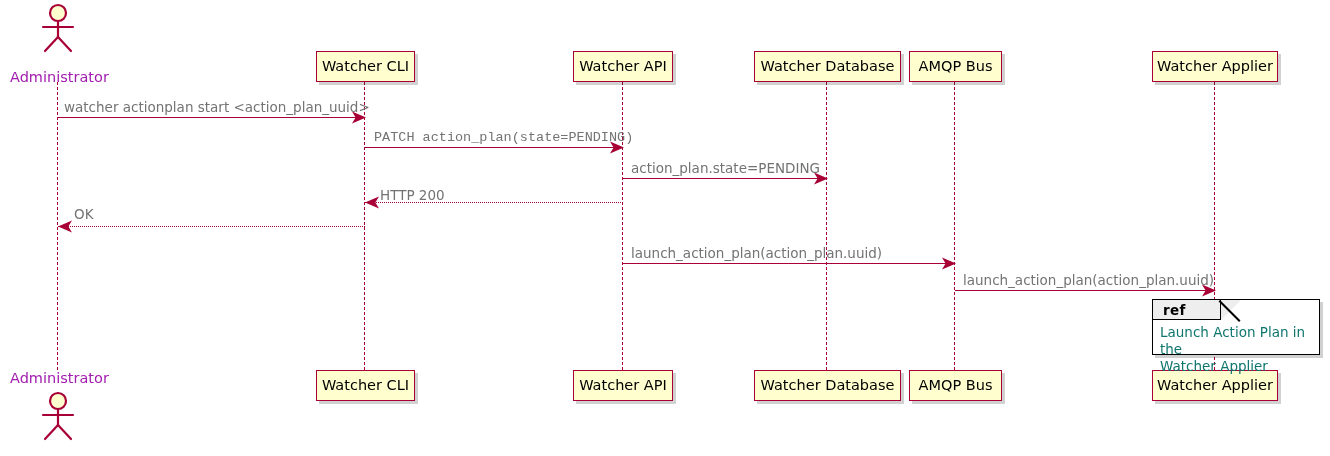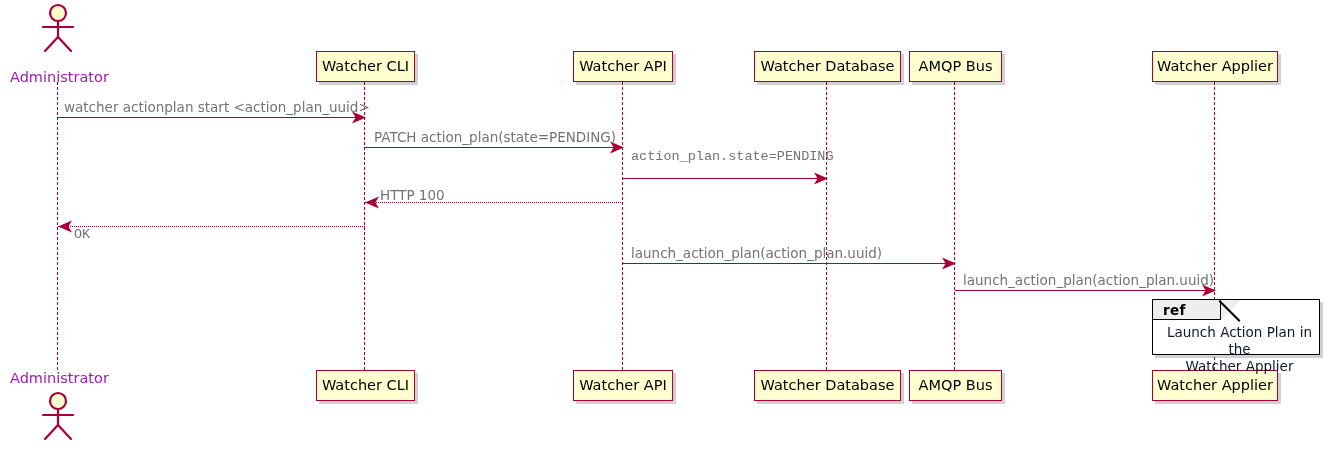--- a/index.html
+++ b/index.html
@@ -78,24 +78,23 @@
     color:#000;
     letter-spacing:0.3px;
   }
   .ref-tab-fold{
     position:absolute;
     width:0;height:0;
   }
   .ref-text{
     position:absolute;
     font-size:13.5px;
-    color:#0f172a;
+    color:#0f766e;
     line-height:17px;
     white-space:pre-line;
-    text-align:center;
   }
 </style>
 </head>
 <body>
 
 <div id="canvas">
 
   <div id="lifelines">
       <div class="lifeline" style="left: 57.2px; top: 82px; height: 288px;"></div>
       <div class="lifeline" style="left: 364.2px; top: 82px; height: 288px;"></div>
@@ -148,42 +147,42 @@
           <path d="M14,6.5 L0,0.5 L3.6,6.5 L0,12.5 Z" fill="#A80036"></path>
         </svg>
       </div>
       <div class="msg-label" style="left: 64px; top: 101px;">watcher actionplan start &lt;action_plan_uuid&gt;</div>
       <div class="msg-line" style="left: 365px; top: 147px; width: 258px;"></div>
       <div class="arrowhead" style="top: 141px; left: 610px;">
         <svg width="14" height="13" viewBox="0 0 14 13">
           <path d="M14,6.5 L0,0.5 L3.6,6.5 L0,12.5 Z" fill="#A80036"></path>
         </svg>
       </div>
-      <div class="msg-label" style="left: 374px; top: 131px;">PATCH action_plan(state=PENDING)</div>
+      <div class="msg-label" style="left: 374px; top: 131px; font-family: Liberation Mono, monospace;">PATCH action_plan(state=PENDING)</div>
       <div class="msg-line" style="left: 623px; top: 178px; width: 204px;"></div>
       <div class="arrowhead" style="top: 172px; left: 814px;">
         <svg width="14" height="13" viewBox="0 0 14 13">
           <path d="M14,6.5 L0,0.5 L3.6,6.5 L0,12.5 Z" fill="#A80036"></path>
         </svg>
       </div>
-      <div class="msg-label" style="left: 631px; top: 150px; font-family: Liberation Mono, monospace;">action_plan.state=PENDING</div>
+      <div class="msg-label" style="left: 631px; top: 162px;">action_plan.state=PENDING</div>
       <div class="msg-line dotted" style="left: 365px; top: 202px; width: 258px;"></div>
       <div class="arrowhead" style="top: 196px; left: 365px;">
         <svg width="14" height="13" viewBox="0 0 14 13">
           <path d="M0,6.5 L14,0.5 L10.4,6.5 L14,12.5 Z" fill="#A80036"></path>
         </svg>
       </div>
-      <div class="msg-label" style="left: 380px; top: 189px;">HTTP 100</div>
+      <div class="msg-label" style="left: 380px; top: 189px;">HTTP 200</div>
       <div class="msg-line dotted" style="left: 58px; top: 226px; width: 307px;"></div>
       <div class="arrowhead" style="top: 220px; left: 58px;">
         <svg width="14" height="13" viewBox="0 0 14 13">
           <path d="M0,6.5 L14,0.5 L10.4,6.5 L14,12.5 Z" fill="#A80036"></path>
         </svg>
       </div>
-      <div class="msg-label" style="left: 74px; top: 228px; font-family: Liberation Mono, monospace;">OK</div>
+      <div class="msg-label" style="left: 74px; top: 208px;">OK</div>
       <div class="msg-line" style="left: 623px; top: 263px; width: 332px;"></div>
       <div class="arrowhead" style="top: 257px; left: 942px;">
         <svg width="14" height="13" viewBox="0 0 14 13">
           <path d="M14,6.5 L0,0.5 L3.6,6.5 L0,12.5 Z" fill="#A80036"></path>
         </svg>
       </div>
       <div class="msg-label" style="left: 631px; top: 247px;">launch_action_plan(action_plan.uuid)</div>
       <div class="msg-line" style="left: 955px; top: 290px; width: 260px;"></div>
       <div class="arrowhead" style="top: 284px; left: 1202px;">
         <svg width="14" height="13" viewBox="0 0 14 13">

